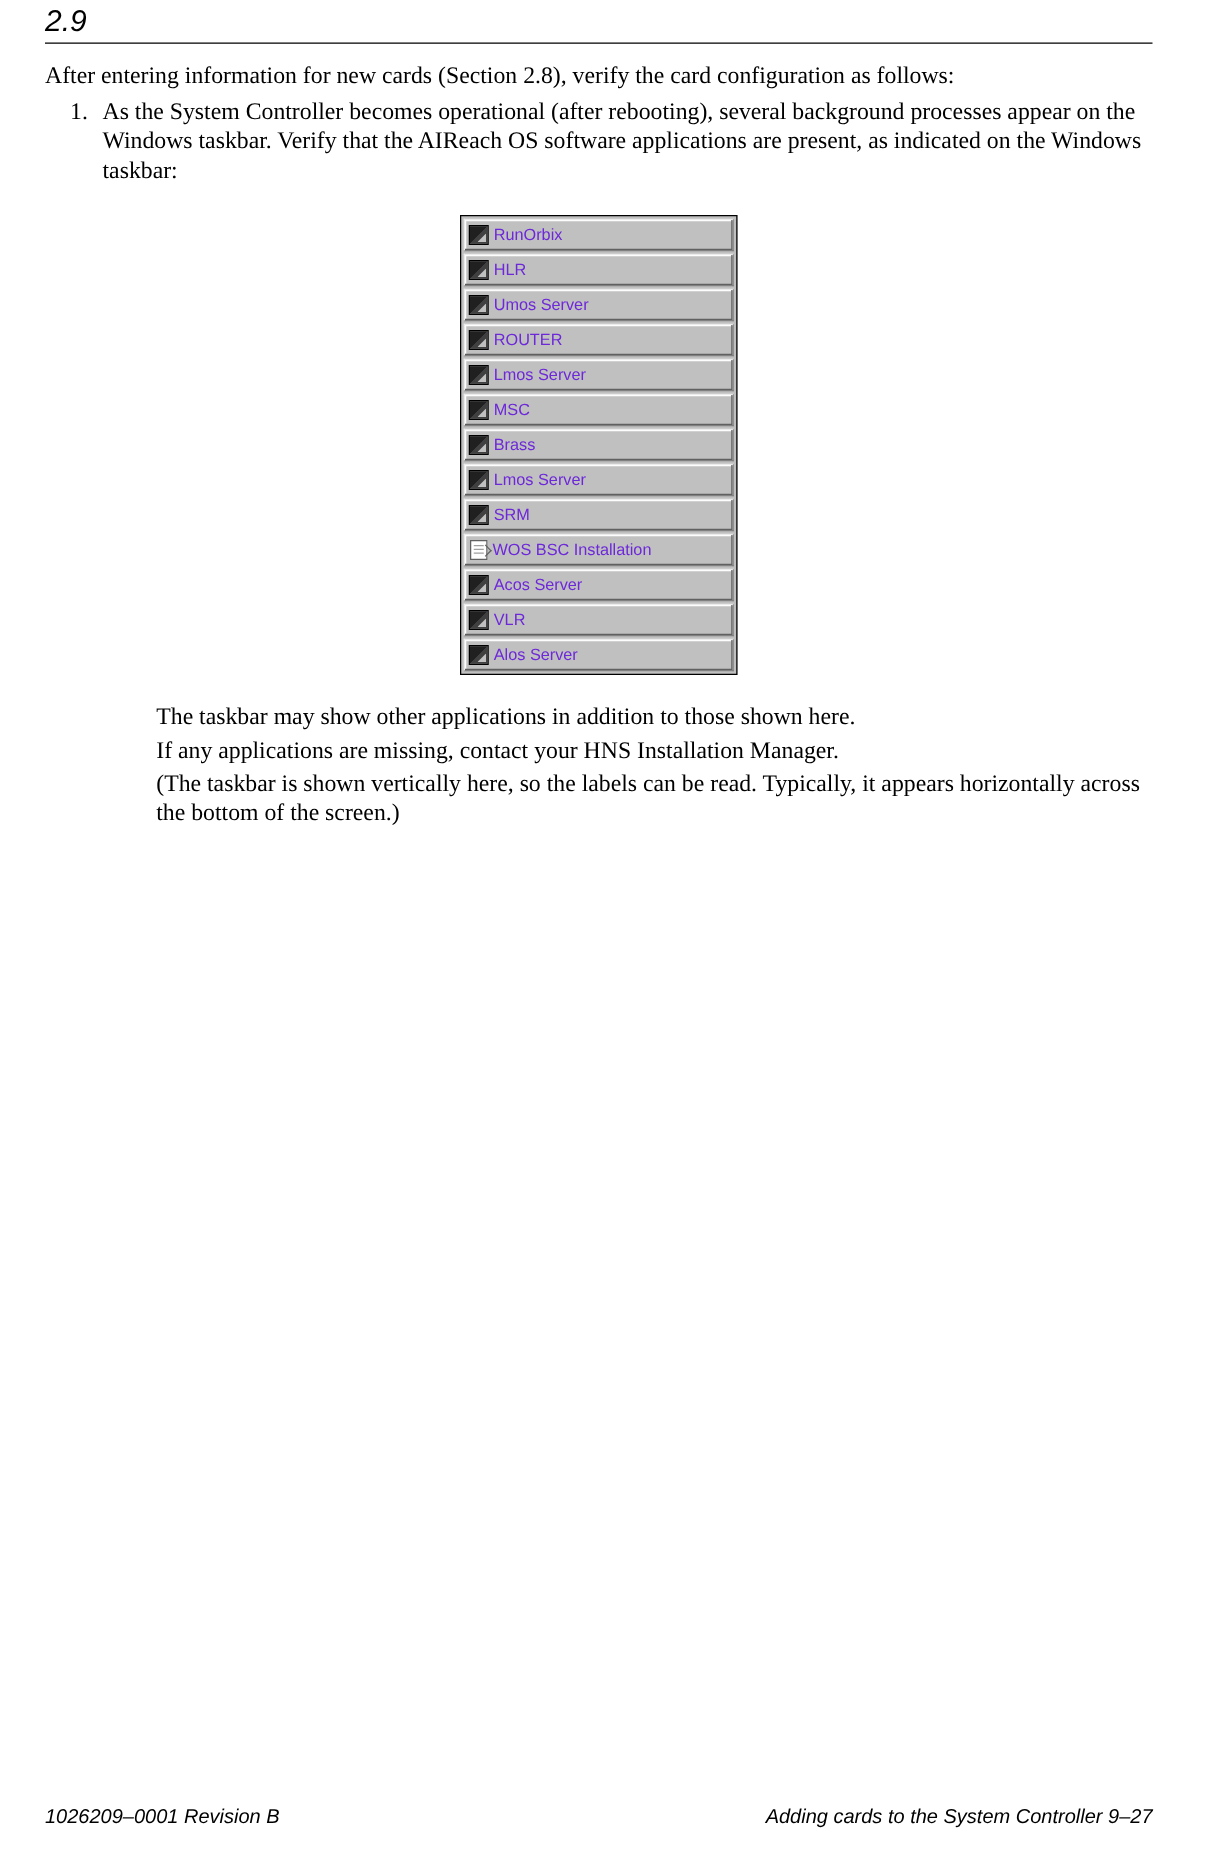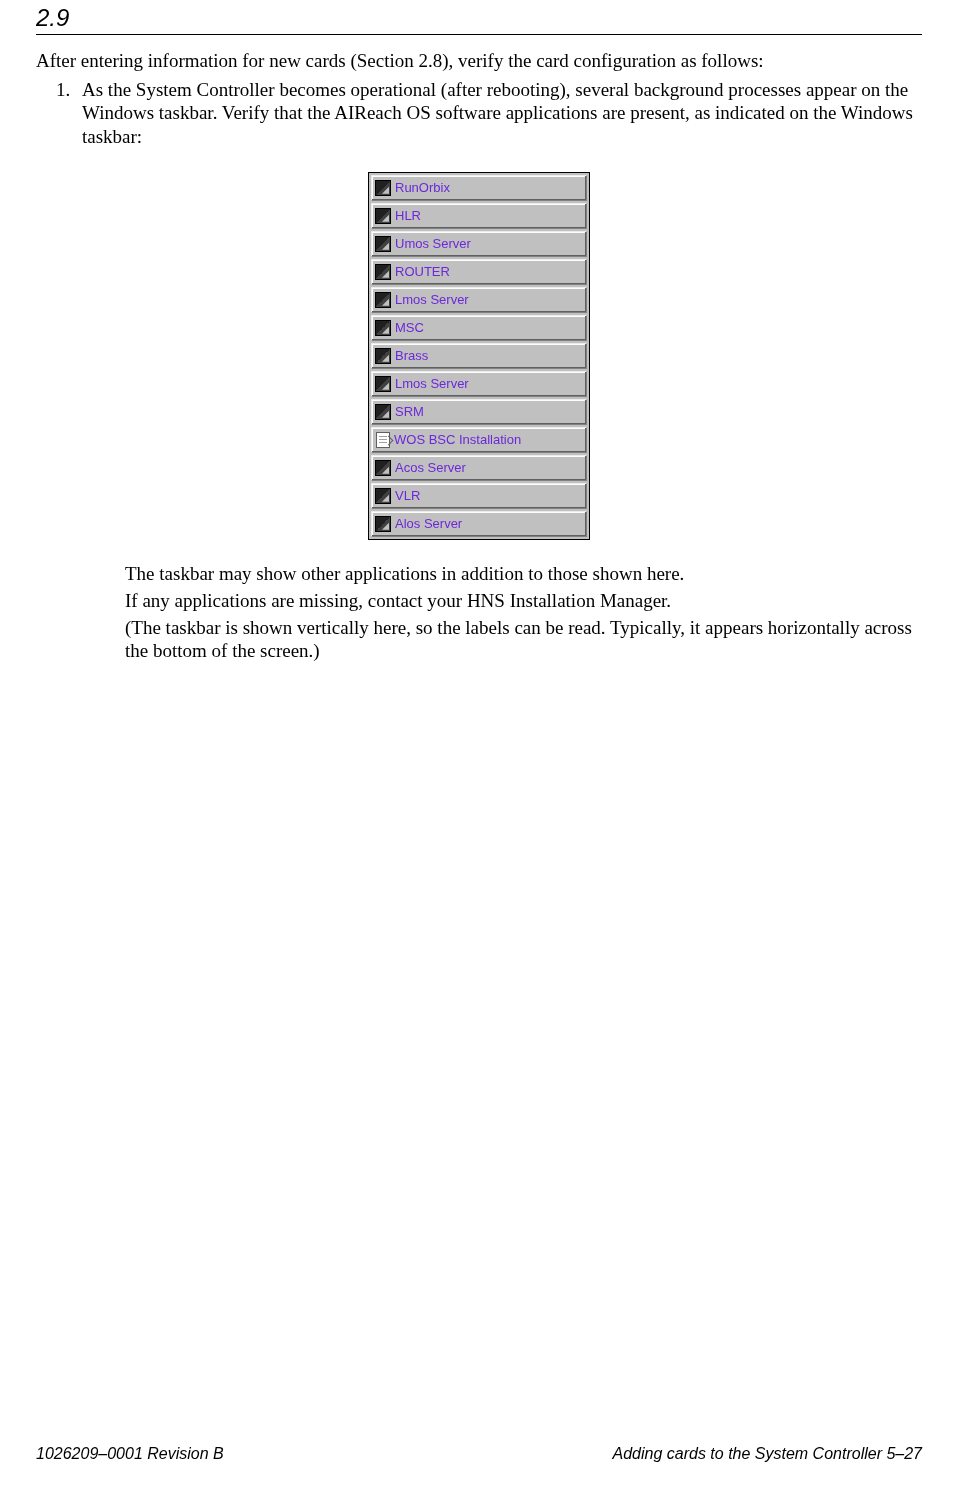--- a/index.html
+++ b/index.html
@@ -226,15 +226,15 @@
       <div class="after-block">
         <p>The taskbar may show other applications in addition to those shown here.</p>
         <p>If any applications are missing, contact your HNS Installation Manager.</p>
         <p>(The taskbar is shown vertically here, so the labels can be read. Typically, it appears horizontally across the bottom of the screen.)</p>
       </div>
     </div>
   </div>
 
   <div class="footer">
     <span>1026209–0001  Revision B</span>
-    <span>Adding cards to the System Controller   5–27</span>
+    <span>Adding cards to the System Controller   9–27</span>
   </div>
 </div>
 
 </body></html>

